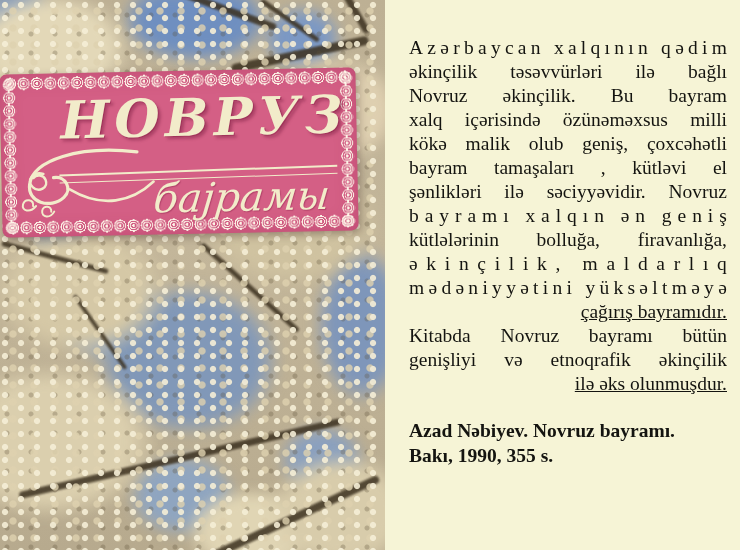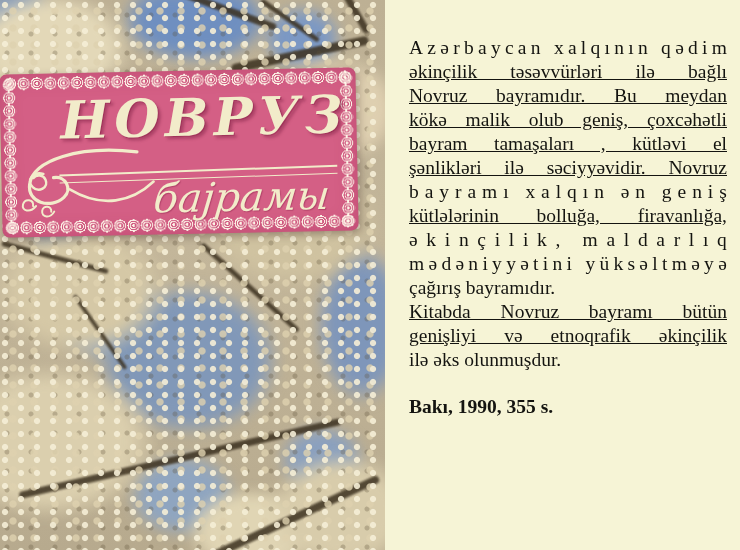--- a/index.html
+++ b/index.html
@@ -64,22 +64,22 @@
   .banner-subtitle{position:absolute;left:152px;top:104px;
     font-family:"DejaVu Serif",serif;font-style:italic;font-size:40px;
     transform:skewX(-7deg);text-shadow:1px 1px 1px rgba(120,20,60,.35);}
   .flourish{position:absolute;left:8px;top:70px;}
 
   
   .panel{position:absolute;left:385px;top:0;width:355px;height:550px;}
   .textblock{position:absolute;left:24px;top:36px;width:318px;
     font-size:19.5px;color:#141410;}
   .line{height:24px;line-height:24px;white-space:nowrap;}
-  .line.justify{white-space:normal;text-align:justify;text-align-last:justify;text-decoration:underline;}
-  .line.left{text-align:left;}
+  .line.justify{white-space:normal;text-align:justify;text-align-last:justify;}
+  .line.left{text-align:right;text-decoration:underline;}
   .line.spread{display:flex;justify-content:space-between;}
   .line.spread span{white-space:pre;}
   .citation{margin-top:22px;font-weight:bold;}
   .citation .cline{line-height:25px;white-space:nowrap;}
 </style>
 </head>
 <body>
 
 <div class="stage">
 
@@ -147,21 +147,22 @@
             <span>ı</span>
             <span>n</span>
             <span> </span>
             <span>q</span>
             <span>ə</span>
             <span>d</span>
             <span>i</span>
             <span>m</span>
           </div>
           <div class="line justify">əkinçilik təsəvvürləri ilə bağlı</div>
-          <div class="line justify">Novruz bayramıdır. Bu meydan</div>
+          <div class="line justify">Novruz əkinçilik. Bu bayram</div>
+          <div class="line justify">xalq içərisində özünəməxsus milli</div>
           <div class="line justify">kökə malik olub geniş, çoxcəhətli</div>
           <div class="line justify">bayram tamaşaları , kütləvi el</div>
           <div class="line justify">şənlikləri ilə səciyyəvidir. Novruz</div>
           <div class="line spread">
             <span>b</span>
             <span>a</span>
             <span>y</span>
             <span>r</span>
             <span>a</span>
             <span>m</span>
@@ -232,18 +233,19 @@
             <span>ə</span>
             <span>y</span>
             <span>ə</span>
           </div>
           <div class="line left">çağırış bayramıdır.</div>
           <div class="line justify">Kitabda Novruz bayramı bütün</div>
           <div class="line justify">genişliyi və etnoqrafik əkinçilik</div>
           <div class="line left">ilə əks olunmuşdur.</div>
         </div>
       <div class="citation">
+          <div class="cline">Azad Nəbiyev. Novruz bayramı.</div>
           <div class="cline">Bakı, 1990, 355 s.</div>
         </div>
     </div>
   </div>
 
 </div>
 
 </body></html>

